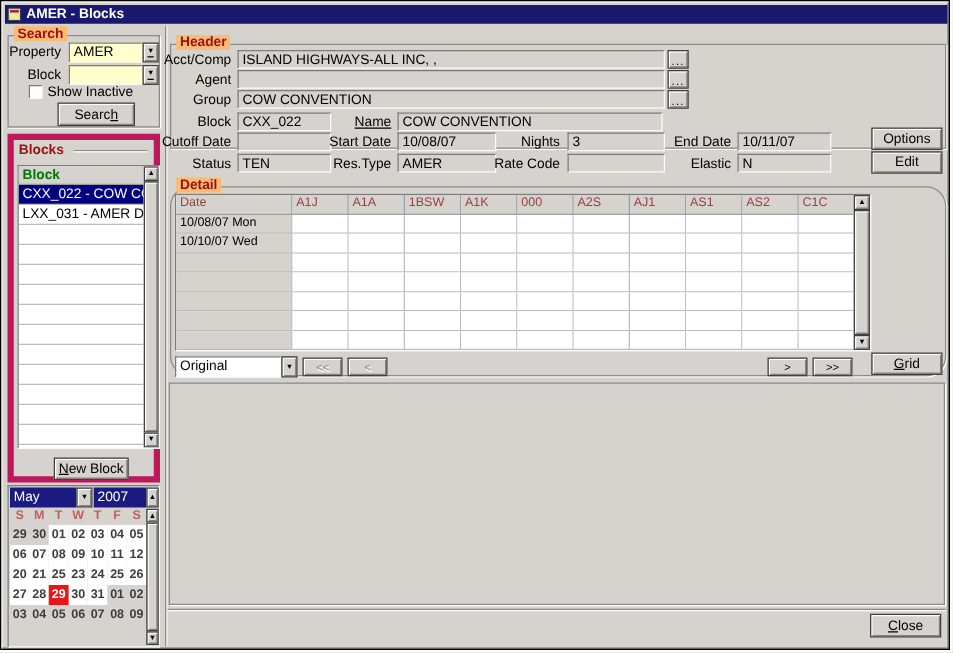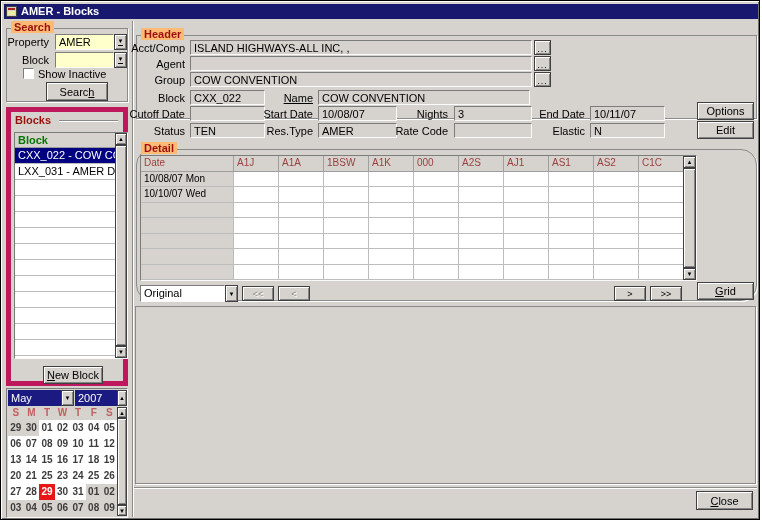--- a/index.html
+++ b/index.html
@@ -178,29 +178,20 @@
           <div class="cal-row">
             <div class="cal-cell">06</div>
             <div class="cal-cell">07</div>
             <div class="cal-cell">08</div>
             <div class="cal-cell">09</div>
             <div class="cal-cell">10</div>
             <div class="cal-cell">11</div>
             <div class="cal-cell">12</div>
           </div>
           <div class="cal-row">
-            <div class="cal-cell">13</div>
-            <div class="cal-cell">14</div>
-            <div class="cal-cell">15</div>
-            <div class="cal-cell">16</div>
-            <div class="cal-cell">17</div>
-            <div class="cal-cell">18</div>
-            <div class="cal-cell">19</div>
-          </div>
-          <div class="cal-row">
             <div class="cal-cell">20</div>
             <div class="cal-cell">21</div>
             <div class="cal-cell">25</div>
             <div class="cal-cell">23</div>
             <div class="cal-cell">24</div>
             <div class="cal-cell">25</div>
             <div class="cal-cell">26</div>
           </div>
           <div class="cal-row">
             <div class="cal-cell">27</div>

